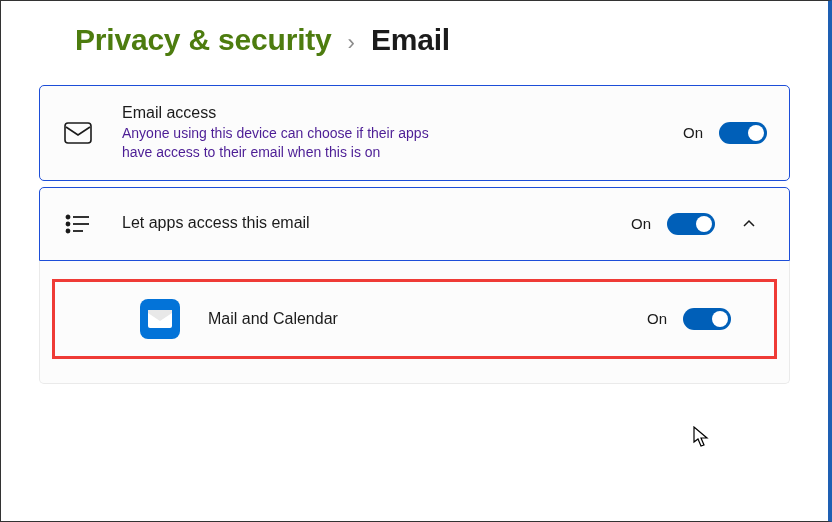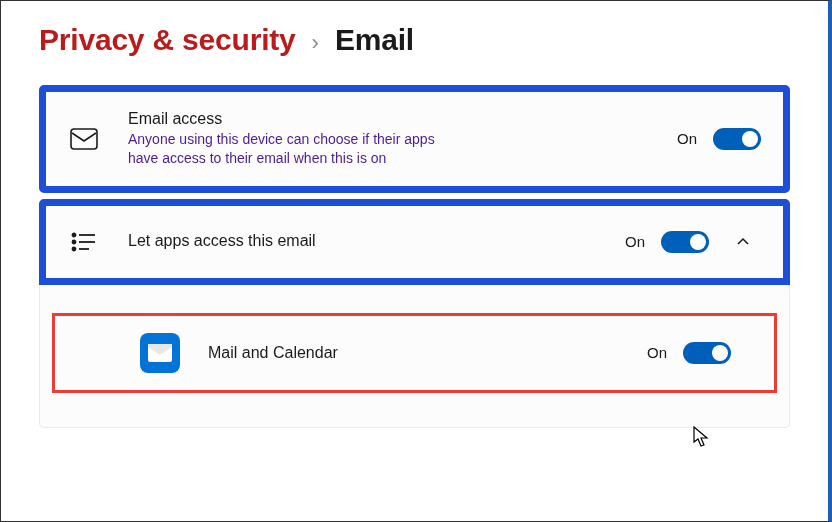--- a/index.html
+++ b/index.html
@@ -25,38 +25,39 @@
     }
     .breadcrumb {
       display: flex;
       align-items: baseline;
       gap: 16px;
       margin-bottom: 28px;
     }
     .breadcrumb-parent {
       font-size: 30px;
       font-weight: 600;
-      color: #b91c1c;
+      color: #4d7c0f;
       letter-spacing: -0.2px;
+      margin-left: 36px;
     }
     .breadcrumb-sep {
       font-size: 22px;
       color: #8c8c8c;
       font-weight: 400;
     }
     .breadcrumb-current {
       font-size: 30px;
       font-weight: 600;
       color: #1b1b1b;
       letter-spacing: -0.2px;
       text-align: center;
     }
     .card {
       background: #fcfcfc;
-      border: 7px solid #1d4ed8;
+      border: 1px solid #1d4ed8;
       border-radius: 5px;
       margin-bottom: 6px;
       padding: 18px 22px 18px 18px;
       display: flex;
       align-items: center;
     }
     .card-icon {
       width: 40px;
       display: flex;
       align-items: center;
@@ -137,21 +138,21 @@
       padding: 4px 0 10px 0;
     }
     .app-row {
       display: flex;
       align-items: center;
       padding: 16px 58px 16px 100px;
     }
     .app-row.highlighted {
       outline: 3px solid #ef3b36;
       outline-offset: -3px;
-      margin: 24px 12px;
+      margin: 14px 12px;
       padding: 20px 46px 20px 88px;
     }
     .app-icon {
       width: 40px;
       height: 40px;
       border-radius: 8px;
       display: flex;
       align-items: center;
       justify-content: center;
       flex-shrink: 0;

